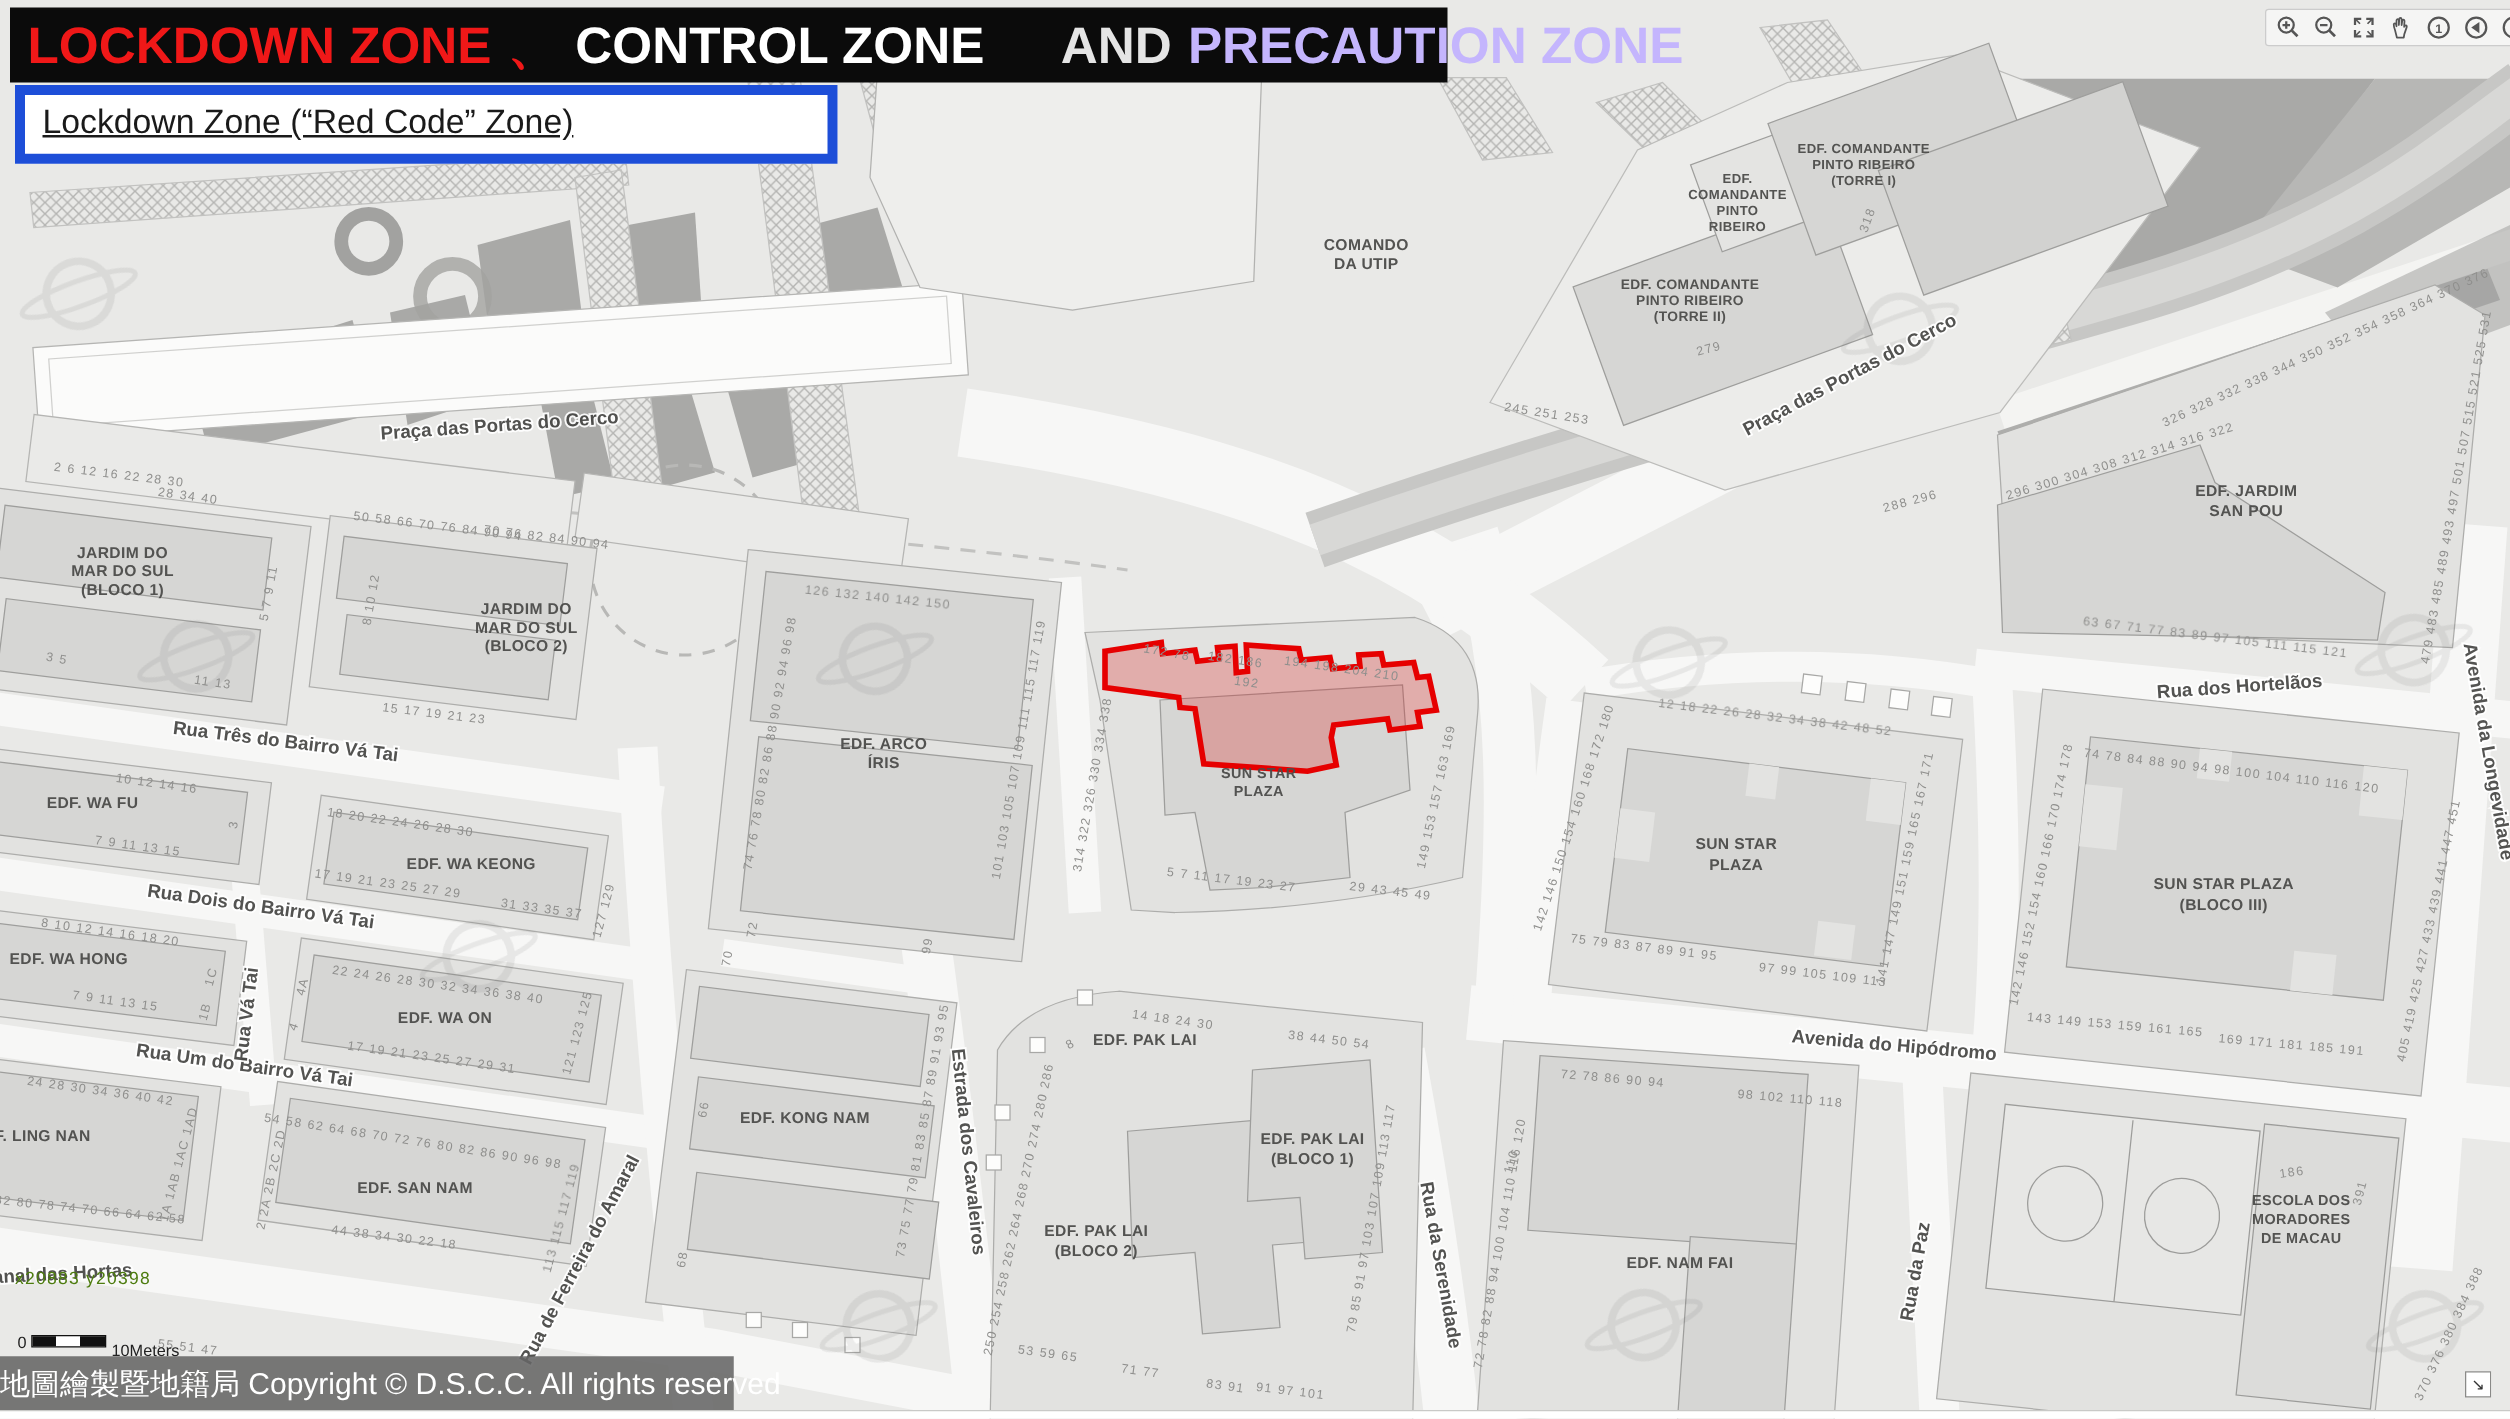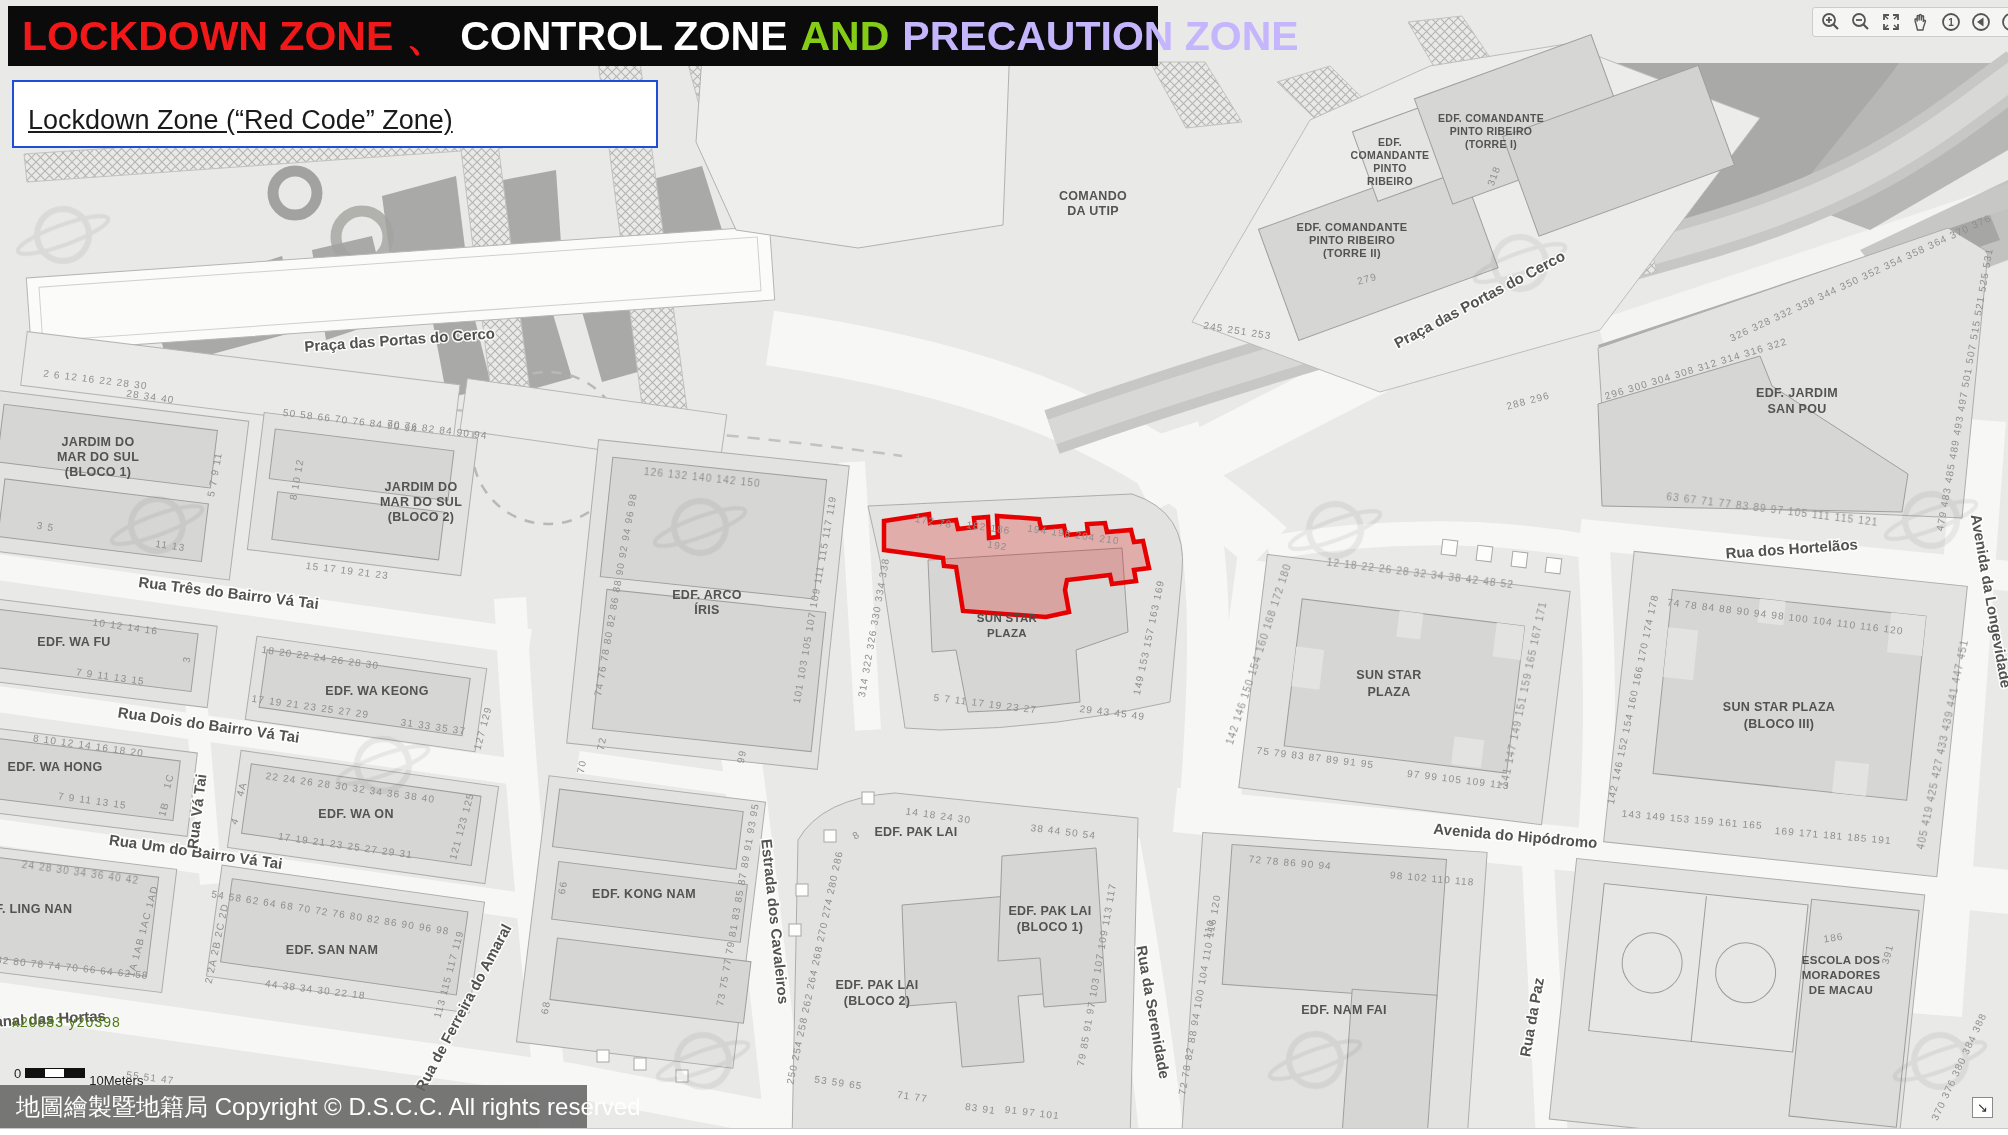--- a/index.html
+++ b/index.html
@@ -18,39 +18,39 @@
   .dark{fill:#a9a9a7;}
   .planter{fill:#fdfdfc;stroke:#a8a8a6;stroke-width:1;}
 
   
   #title-bar{position:absolute;left:8px;top:6px;width:1150px;height:60px;background:#0b0b0b;
     display:flex;align-items:center;gap:13px;padding-left:14px;box-sizing:border-box;
     font-weight:700;font-size:41px;white-space:nowrap;}
   .title-part{display:inline-block;}
 
   
-  #info-box{position:absolute;left:12px;top:80px;width:614px;border:2px solid #1d4ed8;background:#ffffff;
-    padding:22px 14px 8px 14px;box-sizing:content-box;}
+  #info-box{position:absolute;left:12px;top:68px;width:614px;border:8px solid #1d4ed8;background:#ffffff;
+    padding:5px 14px 8px 14px;box-sizing:content-box;}
   #info-line1{font-size:27px;color:#1a1a1a;text-decoration:underline;line-height:1.25;}
   #info-line2{font-size:27px;color:#1a1a1a;line-height:1.25;}
 
   
   #toolbar{position:absolute;left:1812px;top:7px;height:28px;display:flex;align-items:center;gap:6px;
     background:rgba(255,255,255,.55);border:1px solid #cccccc;border-radius:3px;padding:0 6px;}
   .tool-btn{width:24px;height:24px;display:flex;align-items:center;justify-content:center;cursor:pointer;background:transparent;border:0;padding:0;}
   .tool-btn svg{display:block;}
 
   
   #coords-text{position:absolute;left:12px;top:1014px;font-size:14px;color:#4d7c0f;letter-spacing:1px;}
   #scale-bar{position:absolute;left:14px;top:1058px;display:flex;align-items:center;font-size:13px;color:#222;}
   #scale-zero{margin-right:4px;}
   #scale-strip{width:58px;height:8px;border:1px solid #111;background:linear-gradient(90deg,#111 0 33%,#fff 33% 66%,#111 66% 100%);}
   #scale-label{margin-left:4px;margin-top:15px;}
   #copyright-bar{position:absolute;left:0;top:1085px;width:587px;height:43px;background:rgba(101,101,101,.88);
-    display:flex;align-items:center;padding-left:16px;box-sizing:border-box;}
+    display:flex;align-items:center;box-sizing:border-box;}
   #copyright-text{color:#ffffff;font-size:24px;white-space:nowrap;}
   #bottom-strip{position:absolute;left:0;top:1128px;width:2008px;height:7px;background:#ffffff;border-top:1px solid #c9c9c7;}
 
   #resize-btn{position:absolute;left:1972px;top:1097px;width:21px;height:21px;background:#ffffff;border:1px solid #8a8a88;
     display:flex;align-items:center;justify-content:center;font-size:13px;color:#333;cursor:pointer;box-sizing:border-box;}
 </style>
 </head>
 <body>
 
 <div id="stage">
@@ -449,21 +449,21 @@
         <text x="1834" y="941" transform="rotate(-8 1834 941)" class="lbl-n">186</text>
         <text x="1891" y="955" transform="rotate(-75 1891 955)" class="lbl-n">391</text>
         <text x="1962" y="1068" transform="rotate(-65 1962 1068)" class="lbl-n">370  376  380  384  388</text>
       </g>
 </svg>
 
 <div id="title-bar">
       <span class="title-part" style="color: rgb(240, 24, 24);">LOCKDOWN ZONE</span>
       <span class="title-part" style="color: rgb(240, 24, 24);">、</span>
       <span class="title-part" style="color: #ffffff;">CONTROL ZONE</span>
-      <span class="title-part" style="color: #84cc16;">AND</span>
+      <span class="title-part" style="color: #e5e5e5; margin-left: 48px;">AND</span>
       <span class="title-part" style="color: #c4b5fd;">PRECAUTION ZONE</span>
     </div>
 
 <div id="info-box">
   <div id="info-line1">Lockdown Zone (“Red Code” Zone)</div>
 </div>
 
 <div id="toolbar">
   <button class="tool-btn">
     <svg width="22" height="22" viewBox="0 0 22 22">

